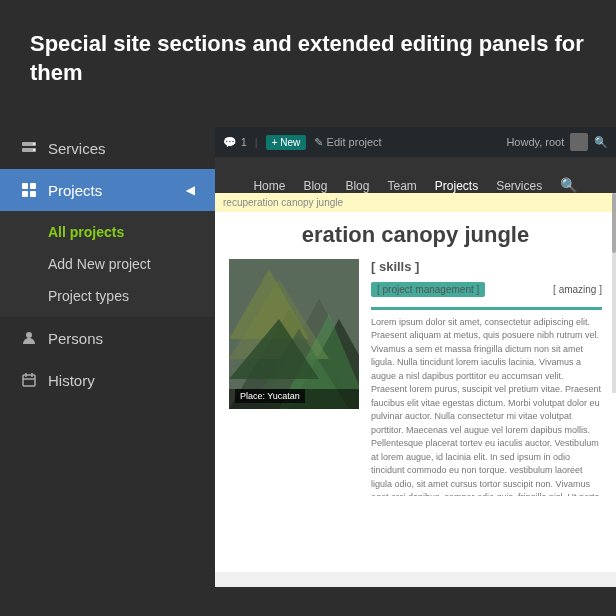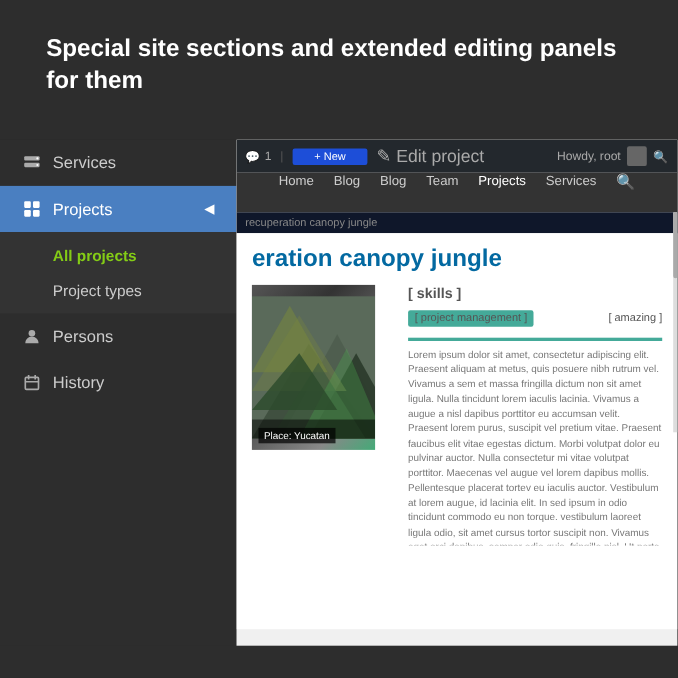--- a/index.html
+++ b/index.html
@@ -8,21 +8,21 @@
       height: 616px;
       font-family: Arial, sans-serif;
       background: #2d2d2d;
       overflow: hidden;
       position: relative;
     }
 
     
     .header-section {
       background: #2d2d2d;
-      padding: 30px 30px 20px 42px;
+      padding: 30px 30px 20px 30px;
     }
     .header-title {
       color: #ffffff;
       font-size: 22px;
       font-weight: bold;
       line-height: 1.3;
       margin-bottom: 20px;
     }
 
     
@@ -112,95 +112,96 @@
     .admin-bar .sep { color: #555; }
     .admin-bar-right {
       margin-left: auto;
       display: flex;
       align-items: center;
       gap: 6px;
       font-size: 11px;
       color: #aaa;
     }
     .admin-bar .btn-new {
-      background: #1d4ed8;
+      background: #0f766e;
       color: #fff;
-      padding: 2px 20px;
+      padding: 2px 6px;
       border-radius: 2px;
       font-size: 10px;
     }
     .admin-bar .btn-edit {
       color: #aaa;
-      font-size: 16px;
+      font-size: 11px;
     }
 
     
     .site-nav {
       background: #333333;
       height: 36px;
       display: flex;
-      align-items: flex-start;
+      align-items: flex-end;
       justify-content: center;
       gap: 18px;
       padding: 0 10px;
     }
     .site-nav a {
       color: #cccccc;
       font-size: 12px;
       text-decoration: none;
     }
     .site-nav a.active {
       color: #ffffff;
     }
     .site-nav .search-icon {
       color: #ccc;
       font-size: 14px;
     }
 
     
     .breadcrumb-bar {
-      background: #0f172a;
+      background: #fef9c3;
       padding: 4px 8px;
       font-size: 10px;
       color: #888;
     }
 
     
     .page-content {
       background: #ffffff;
       padding: 10px 14px;
       height: calc(100% - 100px);
       overflow: hidden;
     }
 
     .project-title {
       font-size: 22px;
       font-weight: bold;
-      color: #0369a1;
+      color: #404040;
       margin-bottom: 10px;
       line-height: 1.2;
+      text-align: center;
     }
 
     
     .two-col {
       display: flex;
       gap: 12px;
       height: 100%;
     }
 
     .left-col {
       width: 130px;
       flex-shrink: 0;
     }
     .right-col {
       flex: 1;
     }
 
     .project-image {
-      width: 112px;
+      width: 130px;
       height: 150px;
       background: linear-gradient(135deg, #555 0%, #333 30%, #666 60%, #888 80%, #4a7 100%);
       position: relative;
       overflow: hidden;
     }
     .project-image-label {
       position: absolute;
       bottom: 6px;
       left: 6px;
       background: rgba(0,0,0,0.7);
@@ -308,20 +309,21 @@
           <rect x="1" y="9" width="6" height="6" rx="1"></rect>
           <rect x="9" y="9" width="6" height="6" rx="1"></rect>
         </svg>
       </span>
       <span>Projects</span>
       <span class="arrow">◀</span>
     </div>
 
     <div class="submenu">
       <div class="submenu-item active">All projects</div>
+      <div class="submenu-item">Add New project</div>
       <div class="submenu-item">Project types</div>
     </div>
 
     <div class="sidebar-item">
       <span class="icon">
         <svg width="16" height="16" viewBox="0 0 16 16" fill="#aaa">
           <circle cx="8" cy="5" r="3"></circle>
           <path d="M2 14c0-3.3 2.7-6 6-6s6 2.7 6 6" fill="#aaa"></path>
         </svg>
       </span>

